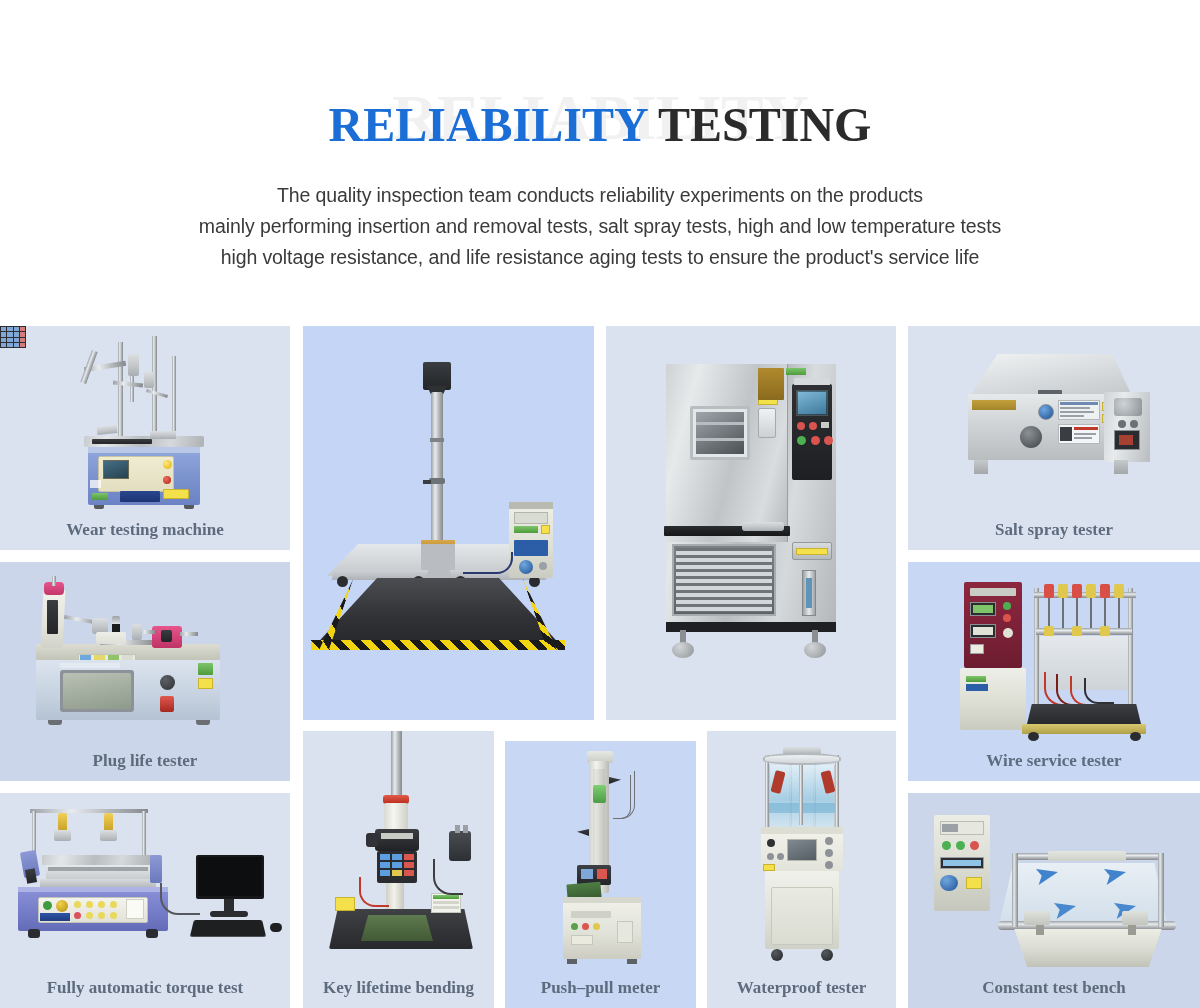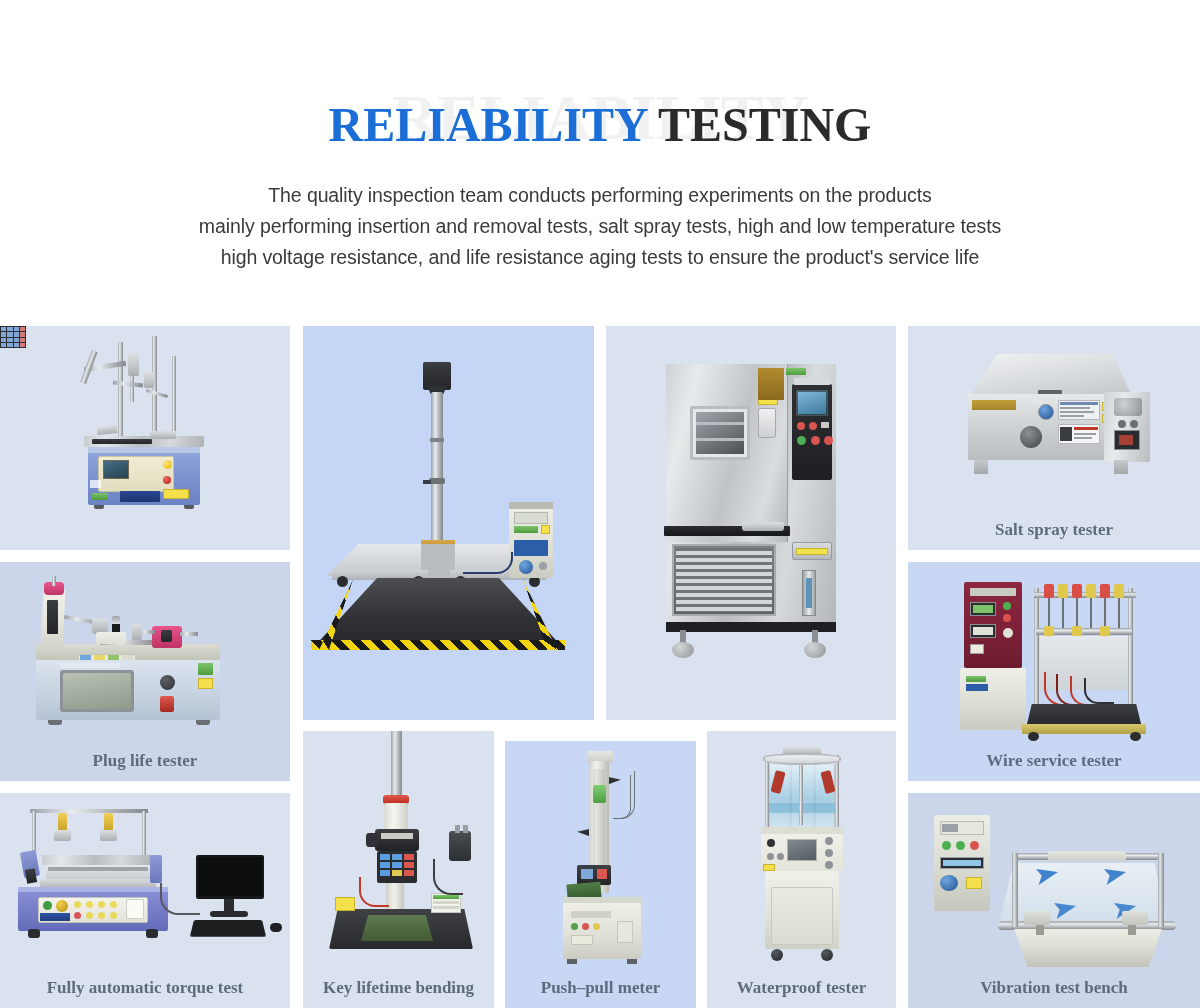--- a/index.html
+++ b/index.html
@@ -124,21 +124,21 @@
 <div class="page">
 
   <div class="header">
 
     <div class="title-wrap">
       <div class="title-watermark">RELIABILITY</div>
       <div class="title-main"><span class="title-blue">RELIABILITY</span><span class="title-dark"> TESTING</span></div>
     </div>
 
     <div class="subtitle">
-      <div>The quality inspection team conducts performing experiments on the products</div>
+      <div>The quality inspection team conducts reliability experiments on the products</div>
       <div>mainly performing insertion and removal tests, salt spray tests, high and low temperature tests</div>
       <div>high voltage resistance, and life resistance aging tests to ensure the product's service life</div>
     </div>
   </div>
 
   <div class="grid">
 
     <div class="card" style="left:0; top:326px; width:290px; height:224px; background:#dae1ef;">
       <div class="photo">
 
@@ -191,20 +191,21 @@
 
         <div class="bx greenlbl" style="left:92px; top:167px; width:16px; height:7px; border-radius:1px;"></div>
         <div class="bx" style="left:120px; top:165px; width:40px; height:11px;
              background:linear-gradient(180deg,#29468f 0%,#1d3473 100%); border-radius:1px;"></div>
         <div class="bx cau" style="left:163px; top:163px; width:26px; height:10px; border-radius:1px;"></div>
         <div class="bx" style="left:90px; top:154px; width:11px; height:8px; background:#fff; opacity:.75;"></div>
 
         <div class="bx" style="left:94px; top:179px; width:10px; height:4px; background:#55585c; border-radius:0 0 2px 2px;"></div>
         <div class="bx" style="left:184px; top:179px; width:10px; height:4px; background:#55585c; border-radius:0 0 2px 2px;"></div>
       </div>
+      <div class="caption">Wear testing machine</div>
     </div>
 
     <div class="card" style="left:0; top:562px; width:290px; height:219px; background:#ccd6ea;">
       <div class="photo">
 
         <div class="bx" style="left:36px; top:82px; width:184px; height:16px;
              background:linear-gradient(180deg,#dcdcd2 0%,#c3c4b8 100%); border-radius:2px;"></div>
 
         <div class="bx cream" style="left:42px; top:28px; width:22px; height:58px; border-radius:2px; transform:skewX(-3deg);"></div>
         <div class="bx dark" style="left:47px; top:38px; width:11px; height:34px; border-radius:1px;"></div>
@@ -760,17 +761,17 @@
              background:linear-gradient(180deg,#dfe1dc 0%,#c2c4bd 100%);"></div>
         <div class="bx" style="left:214px; top:118px; width:26px; height:14px; border-radius:2px;
              background:linear-gradient(180deg,#dfe1dc 0%,#c2c4bd 100%);"></div>
 
         <div class="bx" style="left:100px; top:136px; width:160px; height:38px;
              background:linear-gradient(180deg,#eceee6 0%,#d9dbd1 55%,#c1c3b8 100%);
              clip-path:polygon(4% 0,96% 0,88% 100%,12% 100%); border-radius:2px;"></div>
         <div class="bx" style="left:128px; top:132px; width:8px; height:10px; background:#9a9c94;"></div>
         <div class="bx" style="left:220px; top:132px; width:8px; height:10px; background:#9a9c94;"></div>
       </div>
-      <div class="caption">Vibration test bench</div>
+      <div class="caption">Constant test bench</div>
     </div>
 
   </div>
 </div>
 
 </body></html>

